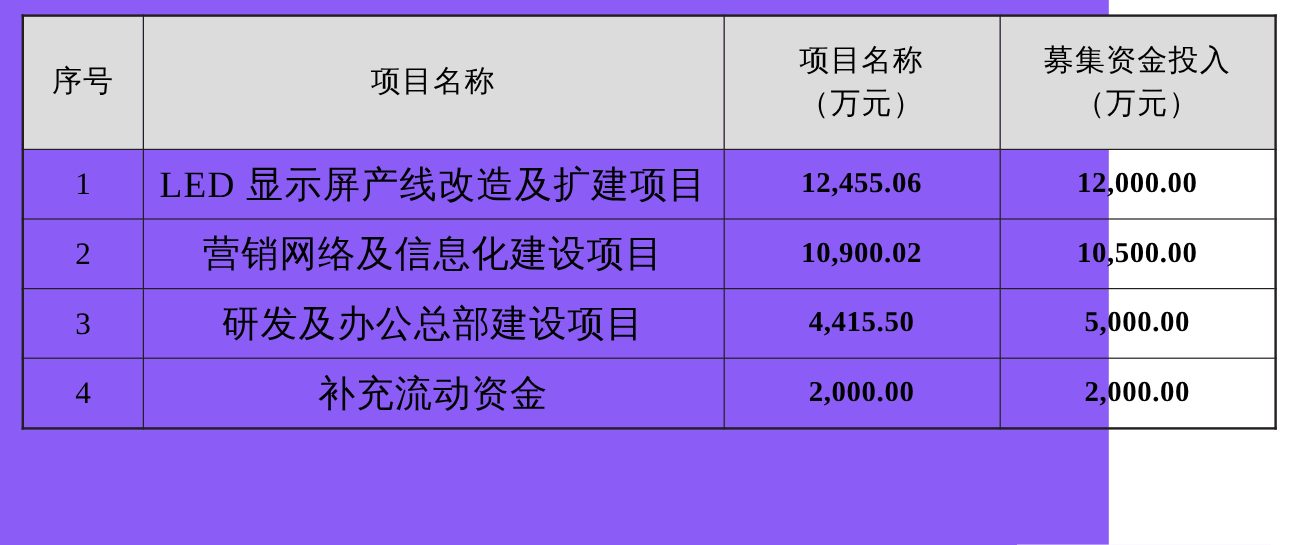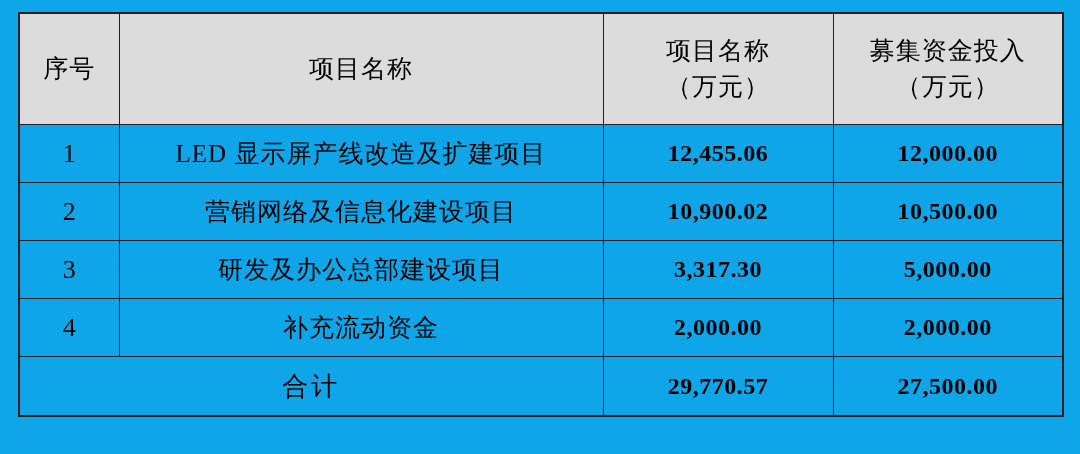--- a/index.html
+++ b/index.html
@@ -8,24 +8,24 @@
     background: #ffffff;
   }
   body {
     width: 1080px;
     height: 454px;
     font-family: "Liberation Serif", "DejaVu Serif", serif;
     color: #000000;
     overflow: hidden;
   }
   .page {
-    width: 1080px;
+    width: 924px;
     height: 454px;
     position: relative;
-    background: #0ea5e9;
+    background: #8b5cf6;
   }
   .table-wrap {
     position: absolute;
     left: 18px;
     top: 12px;
     width: 1044px;
   }
   table.fund-table {
     border-collapse: collapse;
     width: 1044px;
@@ -50,21 +50,21 @@
     font-weight: normal;
     font-size: 25px;
     line-height: 1.45;
     letter-spacing: 1px;
   }
   thead th .hl {
     display: block;
   }
   tbody td {
     height: 57px;
-    font-size: 25px;
+    font-size: 31px;
   }
   td.seq {
     font-size: 26px;
     font-family: "Liberation Serif", "DejaVu Serif", serif;
   }
   td.name {
     letter-spacing: 1px;
   }
   td.num {
     font-weight: bold;
@@ -115,30 +115,25 @@
         </tr>
         <tr>
           <td class="seq">2</td>
           <td class="name">营销网络及信息化建设项目</td>
           <td class="num">10,900.02</td>
           <td class="num">10,500.00</td>
         </tr>
         <tr>
           <td class="seq">3</td>
           <td class="name">研发及办公总部建设项目</td>
-          <td class="num">3,317.30</td>
+          <td class="num">4,415.50</td>
           <td class="num">5,000.00</td>
         </tr>
         <tr>
           <td class="seq">4</td>
           <td class="name">补充流动资金</td>
           <td class="num">2,000.00</td>
           <td class="num">2,000.00</td>
         </tr>
-        <tr class="total-row">
-          <td class="total-label" colspan="2">合计</td>
-          <td class="num">29,770.57</td>
-          <td class="num">27,500.00</td>
-        </tr>
       </tbody>
     </table>
   </div>
 </div>
 
 </body></html>

